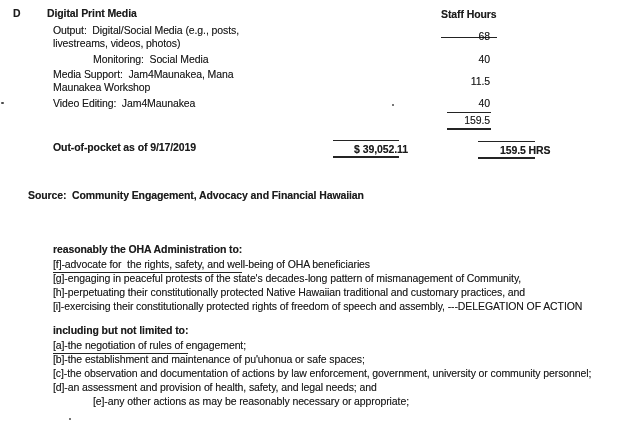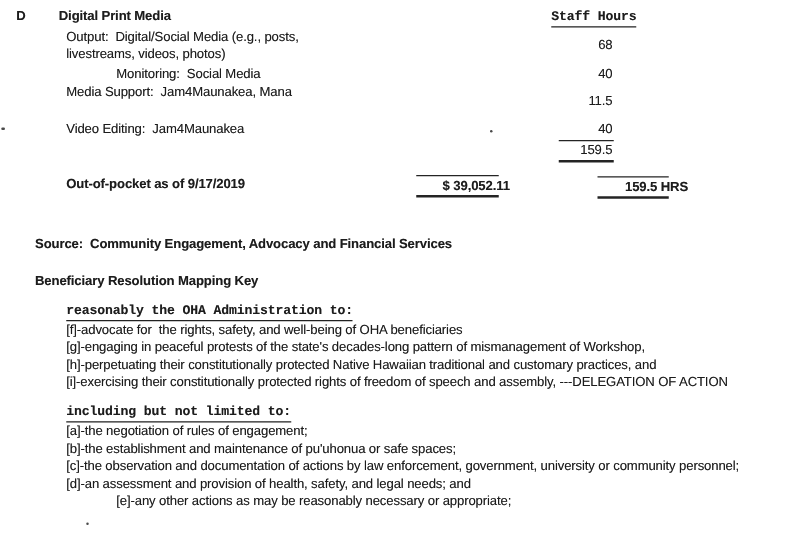--- a/index.html
+++ b/index.html
@@ -14,21 +14,21 @@
   }
   .t {
     position: absolute;
     font-size: 10.5px;
     line-height: 12px;
     letter-spacing: -0.1px;
     white-space: pre;
     text-shadow: 0 0 0.45px rgba(25,25,25,0.45);
   }
   .b { font-weight: 700; }
-  .u { border-bottom: 1.4px solid #222; padding-bottom: 1px; font-family: Liberation Mono, monospace; }
+  .u { border-bottom: 1.4px solid #222; padding-bottom: 17px; }
   .num { width: 50px; text-align: right; }
   .amount { width: 66px; text-align: center; }
   .rule { position: absolute; background: #242424; }
   .dot { position: absolute; background: #4a4a4a; border-radius: 1px; }
 </style>
 </head>
 <body>
 
 <div class="page">
 
@@ -37,45 +37,45 @@
   <div class="t b u" style="left:441px; top:8px;">Staff Hours</div>
 
   <div class="t" style="left:53px; top:24px;">Output:  Digital/Social Media (e.g., posts,</div>
   <div class="t" style="left:53px; top:37px;">livestreams, videos, photos)</div>
   <div class="t num" style="left:440px; top:30px;">68</div>
 
   <div class="t" style="left:53px; top:53px;padding-left:40px;">Monitoring:  Social Media</div>
   <div class="t num" style="left:440px; top:53px;">40</div>
 
   <div class="t" style="left:53px; top:68px;">Media Support:  Jam4Maunakea, Mana</div>
+  <div class="t" style="left:53px; top:81px;">Maunakea Workshop</div>
   <div class="t num" style="left:440px; top:75px;">11.5</div>
 
   <div class="t" style="left:53px; top:97px;">Video Editing:  Jam4Maunakea</div>
   <div class="t num" style="left:440px; top:97px;">40</div>
 
   <div class="rule" style="left:447px; top:112px; width:44px; height:1.4px;"></div>
   <div class="t num" style="left:440px; top:114px;">159.5</div>
   <div class="rule" style="left:447px; top:128px; width:44px; height:2px;"></div>
 
   <div class="t b" style="left:53px; top:141px;">Out-of-pocket as of 9/17/2019</div>
   <div class="rule" style="left:333px; top:140px; width:66px; height:1.3px;"></div>
   <div class="t b amount" style="left:333px; top:143px;margin-left:15px;">$ 39,052.11</div>
   <div class="rule" style="left:333px; top:156px; width:66px; height:1.6px;"></div>
 
   <div class="rule" style="left:478px; top:141px; width:57px; height:1.2px;"></div>
   <div class="t b" style="left:500px; top:144px;">159.5 HRS</div>
   <div class="rule" style="left:478px; top:157px; width:57px; height:1.5px;"></div>
 
-  <div class="t b" style="left:28px; top:189px;">Source:  Community Engagement, Advocacy and Financial Services</div>
+  <div class="t b" style="left:28px; top:189px;">Source:  Community Engagement, Advocacy and Financial Hawaiian</div>
 
-  <div class="t b" style="left:28px; top:219px;">Beneficiary Resolution Mapping Key</div>
 
   <div class="t b u" style="left:53px; top:243px;">reasonably the OHA Administration to:</div>
   <div class="t" style="left:53px; top:258px;">[f]-advocate for  the rights, safety, and well-being of OHA beneficiaries</div>
-  <div class="t" style="left:53px; top:272px;">[g]-engaging in peaceful protests of the state's decades-long pattern of mismanagement of Workshop,</div>
+  <div class="t" style="left:53px; top:272px;">[g]-engaging in peaceful protests of the state's decades-long pattern of mismanagement of Community,</div>
   <div class="t" style="left:53px; top:286px;">[h]-perpetuating their constitutionally protected Native Hawaiian traditional and customary practices, and</div>
   <div class="t" style="left:53px; top:300px;">[i]-exercising their constitutionally protected rights of freedom of speech and assembly, ---DELEGATION OF ACTION</div>
 
   <div class="t b u" style="left:53px; top:324px;">including but not limited to:</div>
   <div class="t" style="left:53px; top:353px;">[b]-the establishment and maintenance of pu'uhonua or safe spaces;</div>
   <div class="t" style="left:53px; top:339px;">[a]-the negotiation of rules of engagement;</div>
   <div class="t" style="left:53px; top:367px;">[c]-the observation and documentation of actions by law enforcement, government, university or community personnel;</div>
   <div class="t" style="left:53px; top:381px;">[d]-an assessment and provision of health, safety, and legal needs; and</div>
   <div class="t" style="left:53px; top:395px;padding-left:40px;">[e]-any other actions as may be reasonably necessary or appropriate;</div>
 

